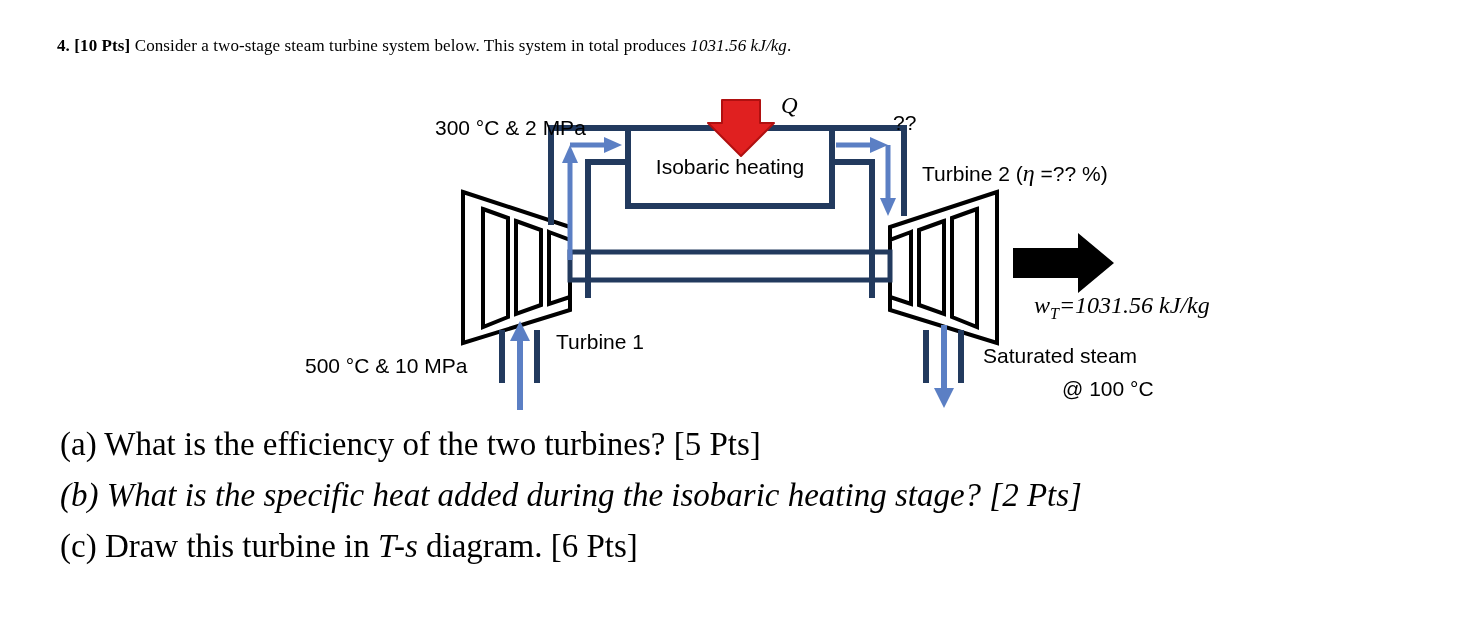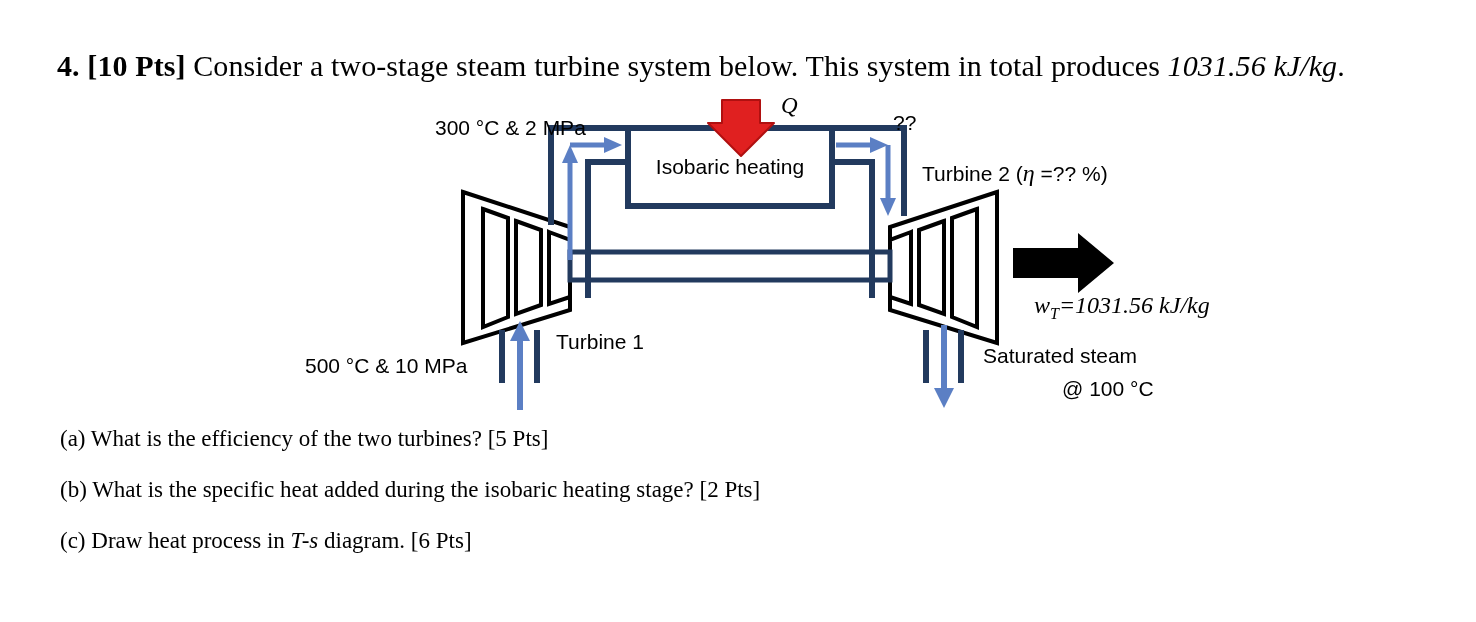--- a/index.html
+++ b/index.html
@@ -14,39 +14,38 @@
     overflow: hidden;
     font-family: "Liberation Serif", serif;
     color: #000000;
   }
 
   
   #q-title {
     position: absolute;
     left: 57px;
     top: 36px;
-    font-size: 30px;
+    font-size: 17px;
     line-height: 1.15;
     white-space: nowrap;
     letter-spacing: 0.1px;
-    margin-top: 13px;
   }
   #q-title .b { font-weight: bold; }
   #q-title .it { font-style: italic; }
 
   
   .subq {
     position: absolute;
     left: 60px;
-    font-size: 23px;
+    font-size: 33px;
     line-height: 1.15;
     white-space: nowrap;
   }
   #subq-a { top: 426px; }
-  #subq-b { top: 477px; }
+  #subq-b { top: 477px; font-style: italic; }
   #subq-c { top: 528px; }
   .subq .it { font-style: italic; margin-top: 26px; }
 
   
   #diagram {
     position: absolute;
     left: 0px;
     top: 85px;
     width: 1476px;
     height: 330px;
@@ -192,14 +191,14 @@
 
 <div class="subq" id="subq-a">
   <span>(a)</span><span> What is the efficiency of the two turbines? [5 Pts]</span>
 </div>
 
 <div class="subq" id="subq-b">
   <span>(b)</span><span> What is the specific heat added during the isobaric heating stage? [2 Pts]</span>
 </div>
 
 <div class="subq" id="subq-c">
-  <span>(c)</span><span> Draw heat process in </span><span class="it">T-s</span><span> diagram. [6 Pts]</span>
+  <span>(c)</span><span> Draw this turbine in </span><span class="it">T-s</span><span> diagram. [6 Pts]</span>
 </div>
 
 </body></html>

